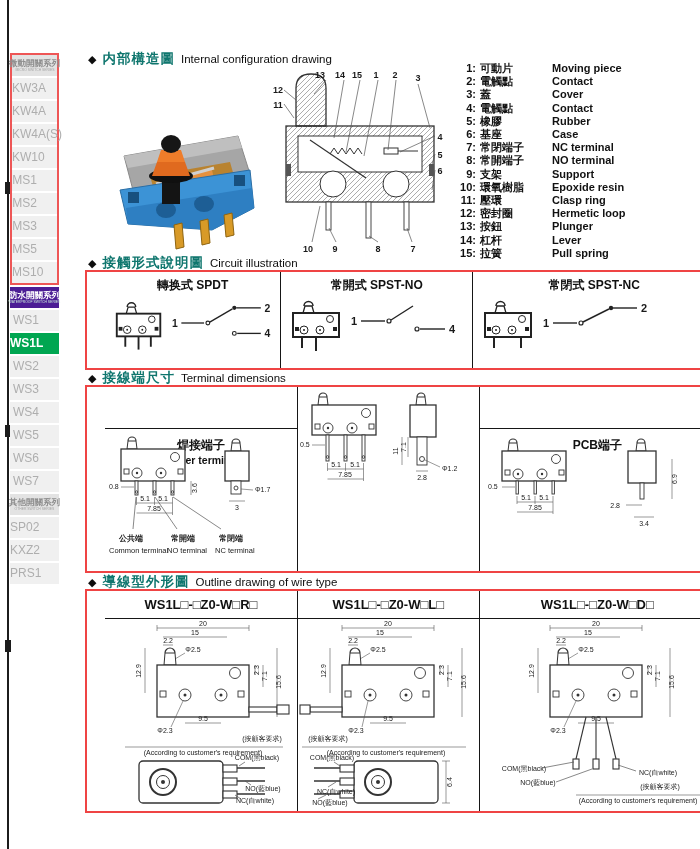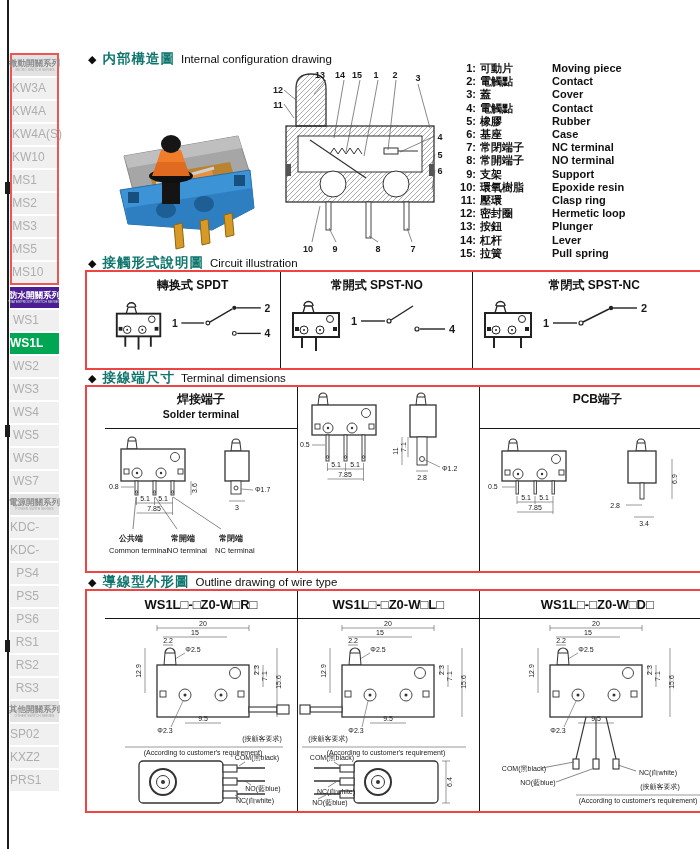--- a/index.html
+++ b/index.html
@@ -38,21 +38,21 @@
   
   .bigbox{position:absolute;left:85px;width:610px;border:2px solid #ef4444;display:grid;background:#fff;padding-left:18px;}
   .cbox{top:270px;height:96px;grid-template-columns:175fr 191fr 240fr;}
   .tbox{top:385px;height:184px;grid-template-columns:191fr 180fr 233fr;}
   .wbox{top:589px;height:220px;grid-template-columns:191fr 180fr 233fr;}
   .cell{border-right:1px solid #161616;position:relative;display:flex;flex-direction:column;min-width:0;}
   .cell:last-child{border-right:none;}
   .ctitle{text-align:center;font-size:12px;font-weight:bold;margin-top:5px;}
   .crow{display:flex;align-items:flex-start;padding:2px 6px 0 8px;gap:6px;}
   .thead{height:37px;border-bottom:1.5px solid #161616;text-align:center;padding-top:4px;}
-  .thz{font-size:12px;font-weight:bold;}
+  .thz{font-size:12px;font-weight:bold;margin-top:46px;}
   .the{font-size:10.5px;font-weight:bold;}
   .whead{height:27px;border-bottom:1.5px solid #161616;display:flex;align-items:center;
          justify-content:center;font-size:13px;font-weight:bold;}
   .draw{flex:1;position:relative;overflow:hidden;}
   .draw svg{position:absolute;left:0;top:0;}
 
   
   svg text{font-family:"Liberation Sans","DejaVu Sans",sans-serif;fill:#1a1a1a;}
   .d{font-size:7px;}
   .lb{font-size:8px;font-weight:bold;}
@@ -95,34 +95,20 @@
       <span class="she">WATERPROOF SWITCH SERIES</span>
     </div>
     <div class="srow">WS1</div>
     <div class="srow active">WS1L</div>
     <div class="srow">WS2</div>
     <div class="srow">WS3</div>
     <div class="srow">WS4</div>
     <div class="srow">WS5</div>
     <div class="srow">WS6</div>
     <div class="srow">WS7</div>
-  </div>
-  <div class="sgroup">
-    <div class="shead">
-      <span class="shz">電源開關系列</span>
-      <span class="she">POWER SWITH SERIES</span>
-    </div>
-    <div class="srow">KDC-A11</div>
-    <div class="srow">KDC-A04</div>
-    <div class="srow">PS4</div>
-    <div class="srow">PS5</div>
-    <div class="srow">PS6</div>
-    <div class="srow">RS1</div>
-    <div class="srow">RS2</div>
-    <div class="srow">RS3</div>
   </div>
   <div class="sgroup">
     <div class="shead">
       <span class="shz">其他開關系列</span>
       <span class="she">OTHER SWITCH SERIES</span>
     </div>
     <div class="srow">SP02</div>
     <div class="srow">KXZ2</div>
     <div class="srow">PRS1</div>
   </div>

